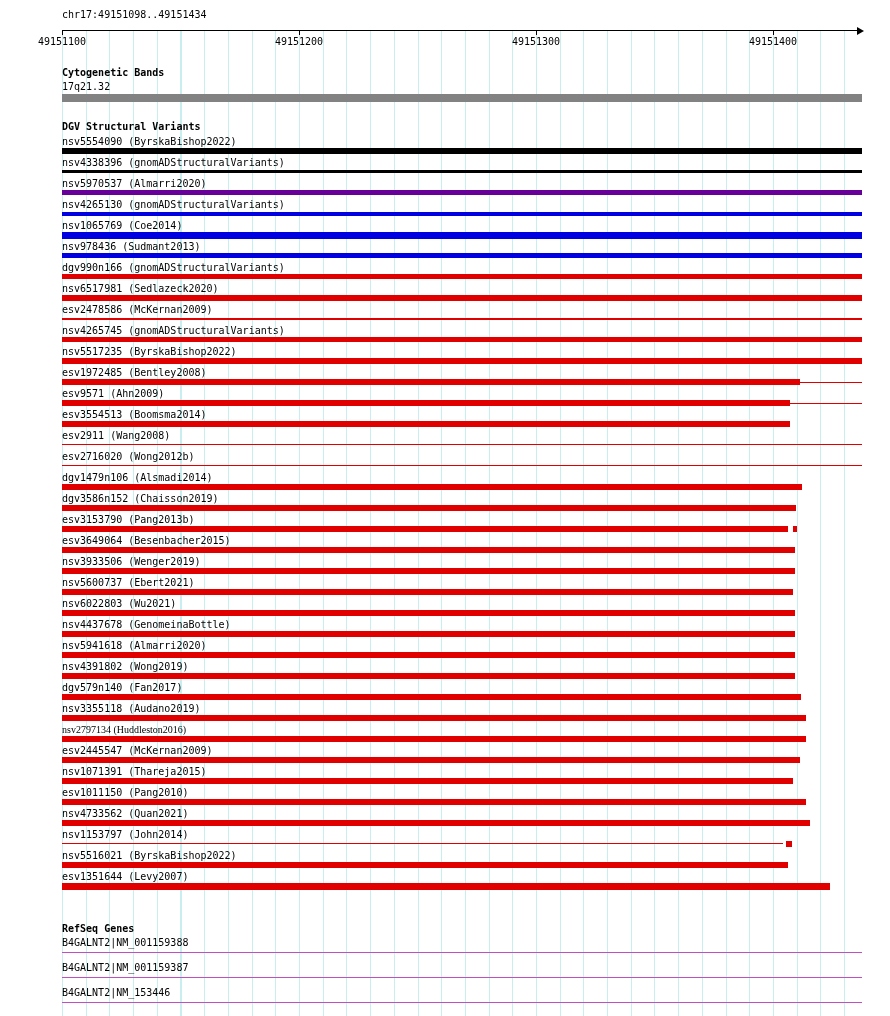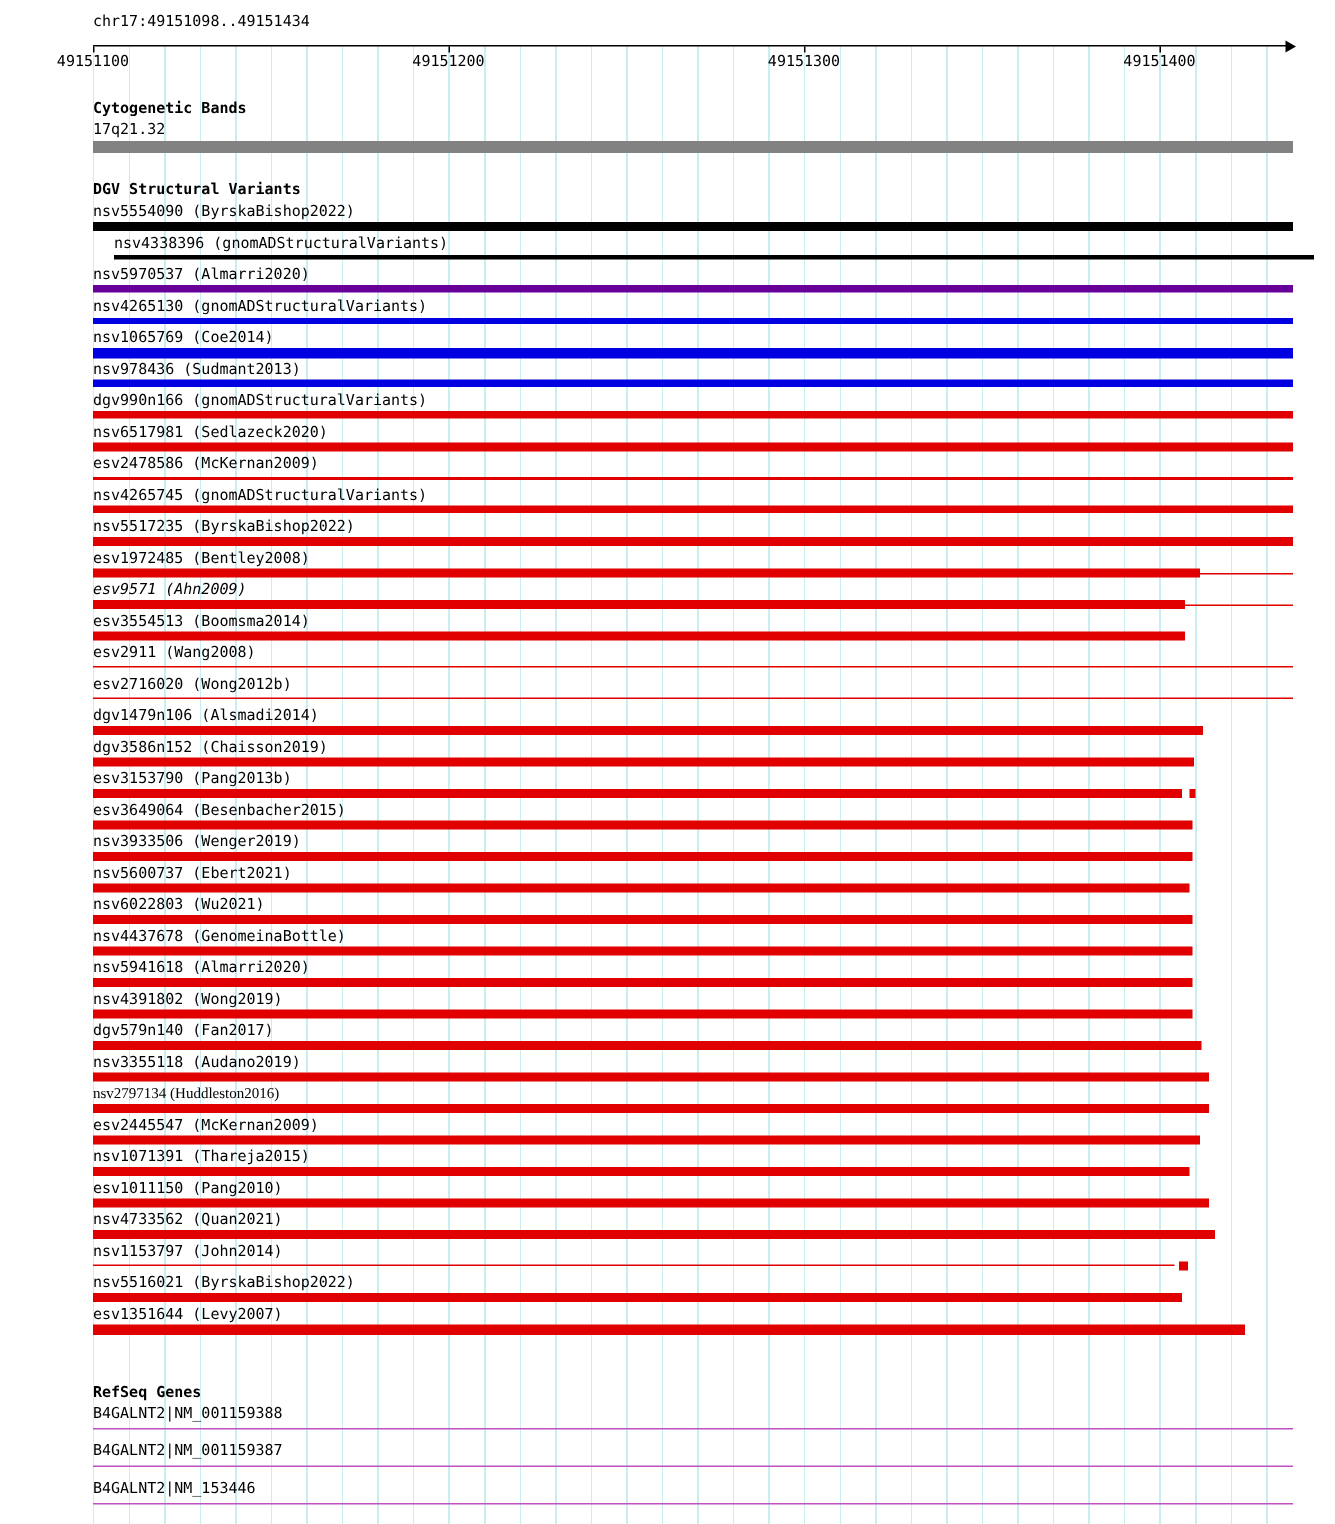--- a/index.html
+++ b/index.html
@@ -62,21 +62,21 @@
   <div class="section-title" style="top:67px">Cytogenetic Bands</div>
   <div class="small-label" style="top:81px">17q21.32</div>
   <div class="cyto-band" id="cyto-band" style="top: 94px; background: rgb(130, 130, 130);"></div>
 
   <div class="section-title" style="top:121px">DGV Structural Variants</div>
   <div id="variant-tracks" style="position:absolute;left:62px;top:136px;width:806px;">
       <div class="track" style="top: 0px;">
         <div class="track-label">nsv5554090 (ByrskaBishop2022)</div>
         <div class="bar" style="top: 12px; width: 800px; height: 6px; background: rgb(0, 0, 0);"></div>
       </div>
-      <div class="track" style="top: 21px; margin-left: 14px;">
+      <div class="track" style="top: 21px;">
         <div class="track-label">nsv4338396 (gnomADStructuralVariants)</div>
         <div class="bar" style="top: 13px; width: 800px; height: 3px; background: rgb(0, 0, 0);"></div>
       </div>
       <div class="track" style="top: 42px; padding-left: 22px;">
         <div class="track-label">nsv5970537 (Almarri2020)</div>
         <div class="bar" style="top: 12px; width: 800px; height: 5px; background: rgb(102, 0, 153);"></div>
       </div>
       <div class="track" style="top: 63px;">
         <div class="track-label">nsv4265130 (gnomADStructuralVariants)</div>
         <div class="bar" style="top: 13px; width: 800px; height: 4px; background: rgb(0, 0, 224);"></div>
@@ -107,21 +107,21 @@
       </div>
       <div class="track" style="top: 210px;">
         <div class="track-label">nsv5517235 (ByrskaBishop2022)</div>
         <div class="bar" style="top: 12px; width: 800px; height: 6px; background: rgb(224, 0, 0);"></div>
       </div>
       <div class="track" style="top: 231px;">
         <div class="track-label">esv1972485 (Bentley2008)</div>
         <div class="bar" style="top: 15px; width: 800px; height: 1px; background: rgb(224, 0, 0);"></div>
         <div class="bar" style="top: 12px; width: 738px; height: 6px; background: rgb(224, 0, 0);"></div>
       </div>
-      <div class="track" style="top: 252px; font-style: italic;">
+      <div class="track" style="top: 252px;">
         <div class="track-label">esv9571 (Ahn2009)</div>
         <div class="bar" style="top: 15px; width: 800px; height: 1px; background: rgb(224, 0, 0);"></div>
         <div class="bar" style="top: 12px; width: 728px; height: 6px; background: rgb(224, 0, 0);"></div>
       </div>
       <div class="track" style="top: 273px;">
         <div class="track-label">esv3554513 (Boomsma2014)</div>
         <div class="bar" style="top: 12px; width: 728px; height: 6px; background: rgb(224, 0, 0);"></div>
       </div>
       <div class="track" style="top: 294px;">
         <div class="track-label">esv2911 (Wang2008)</div>

